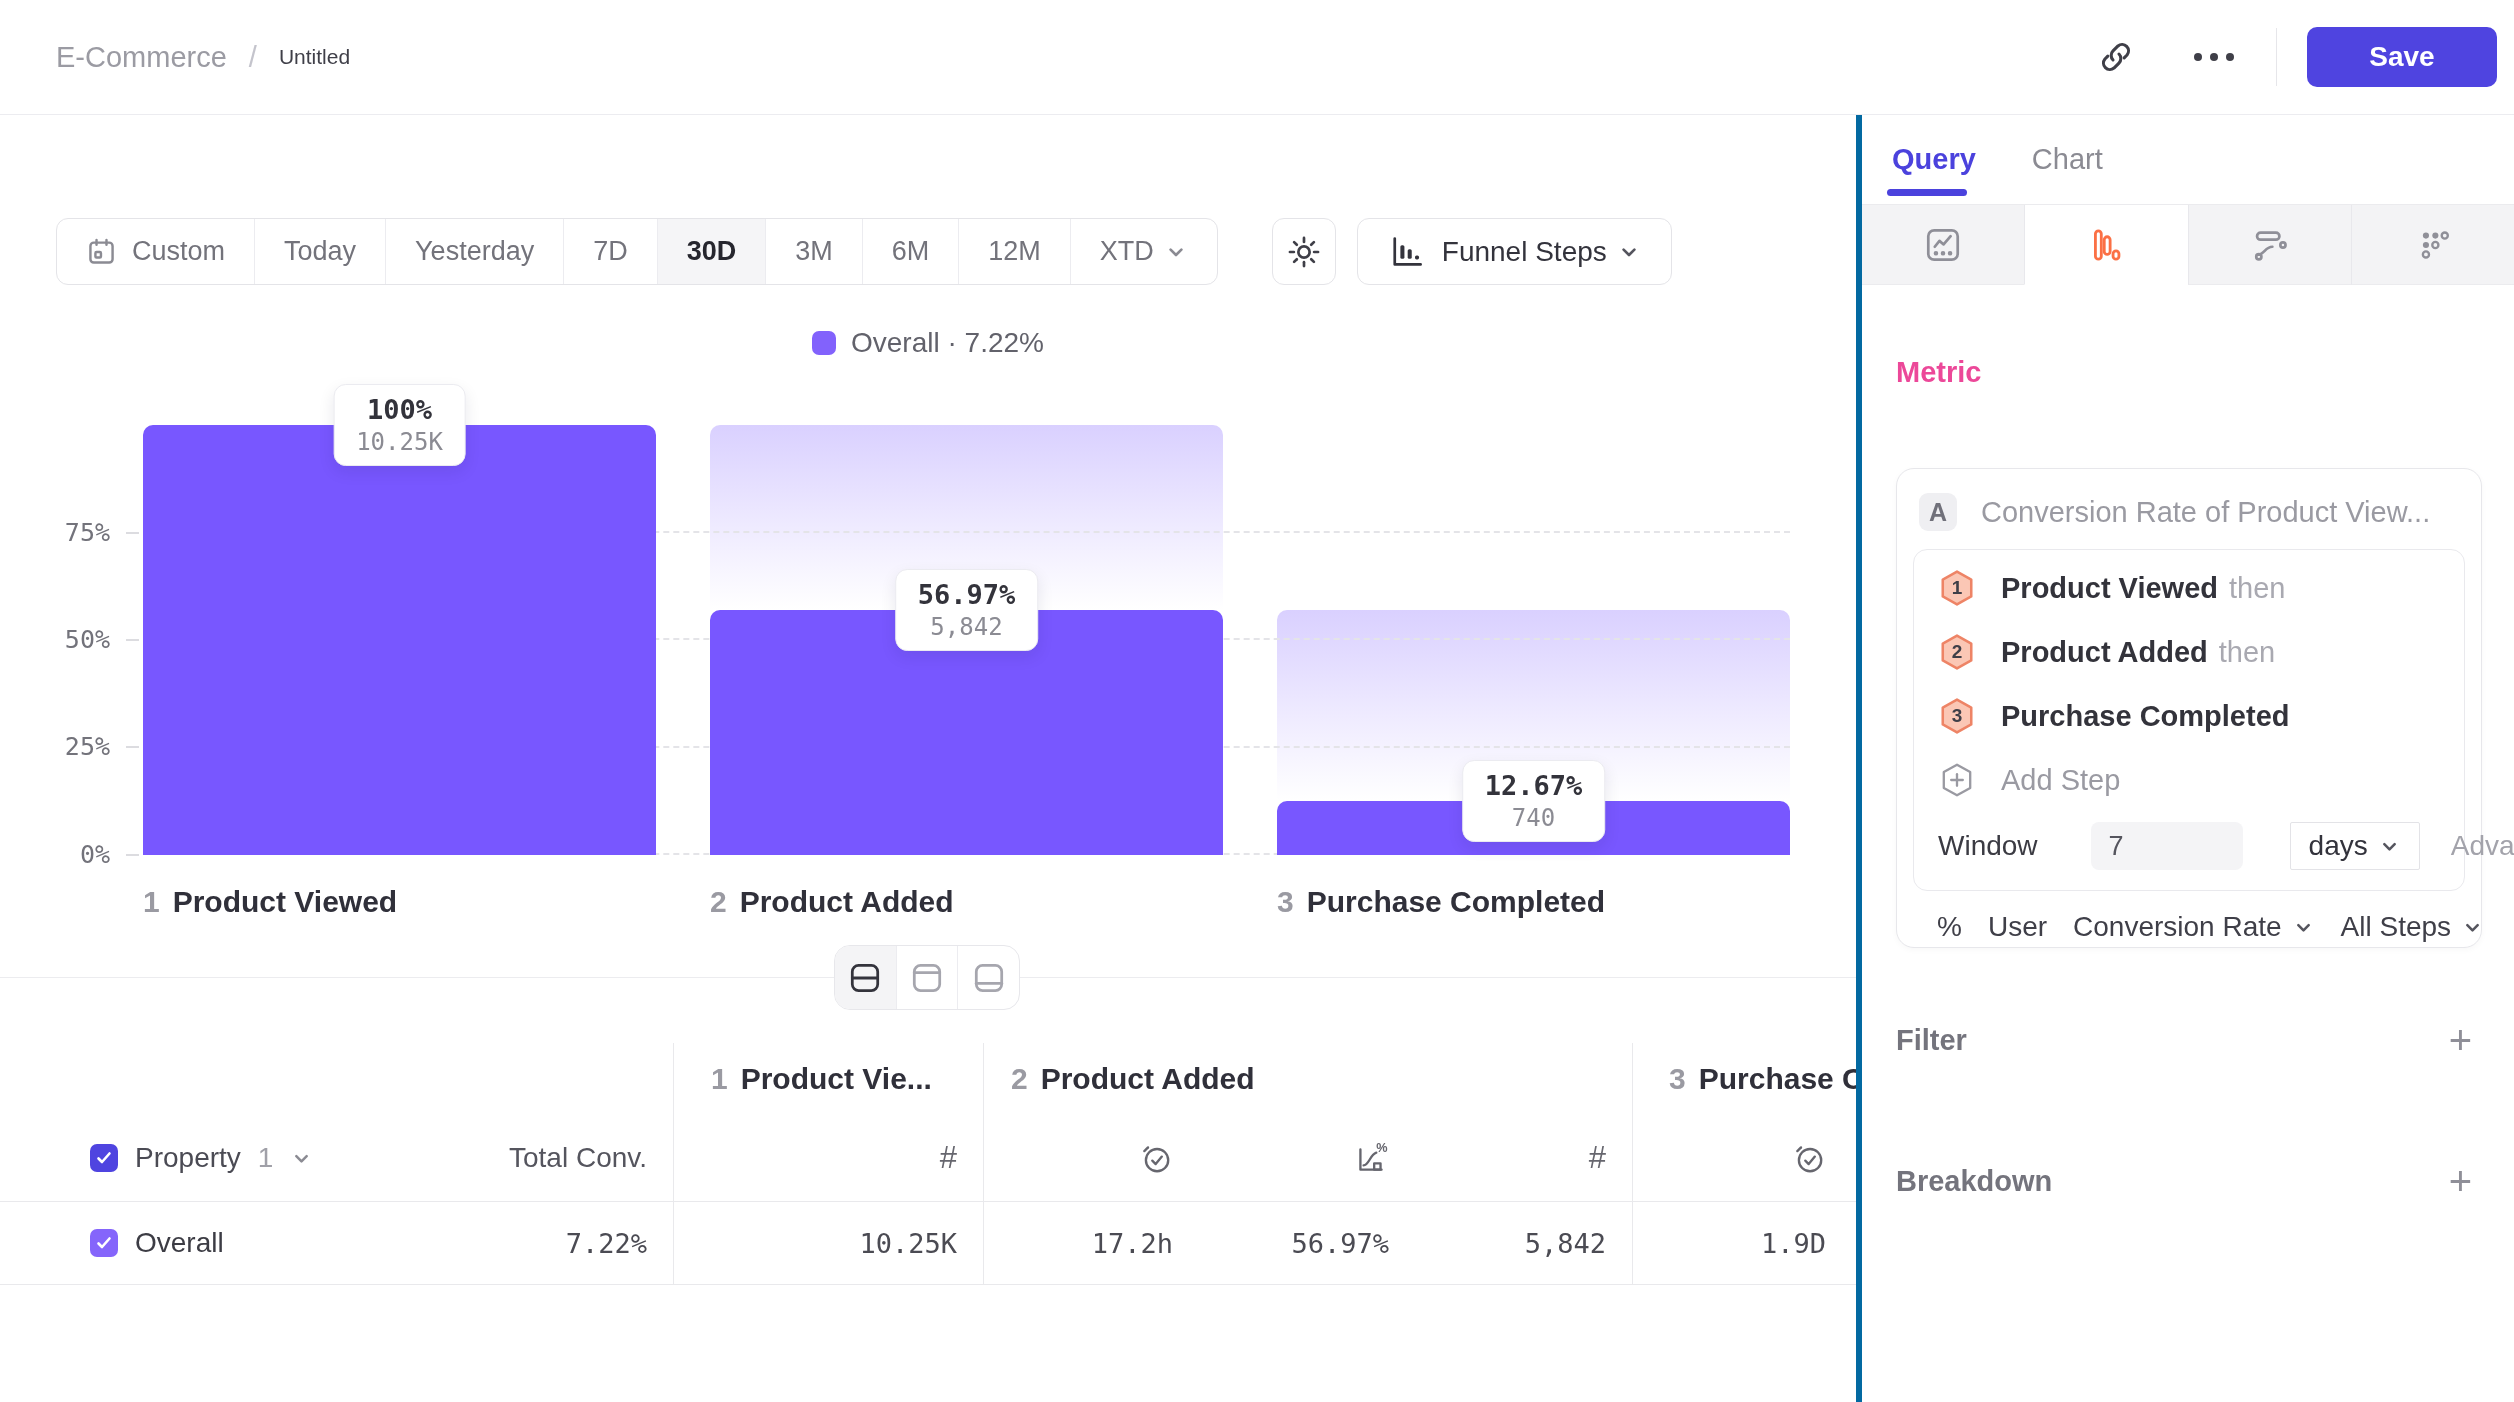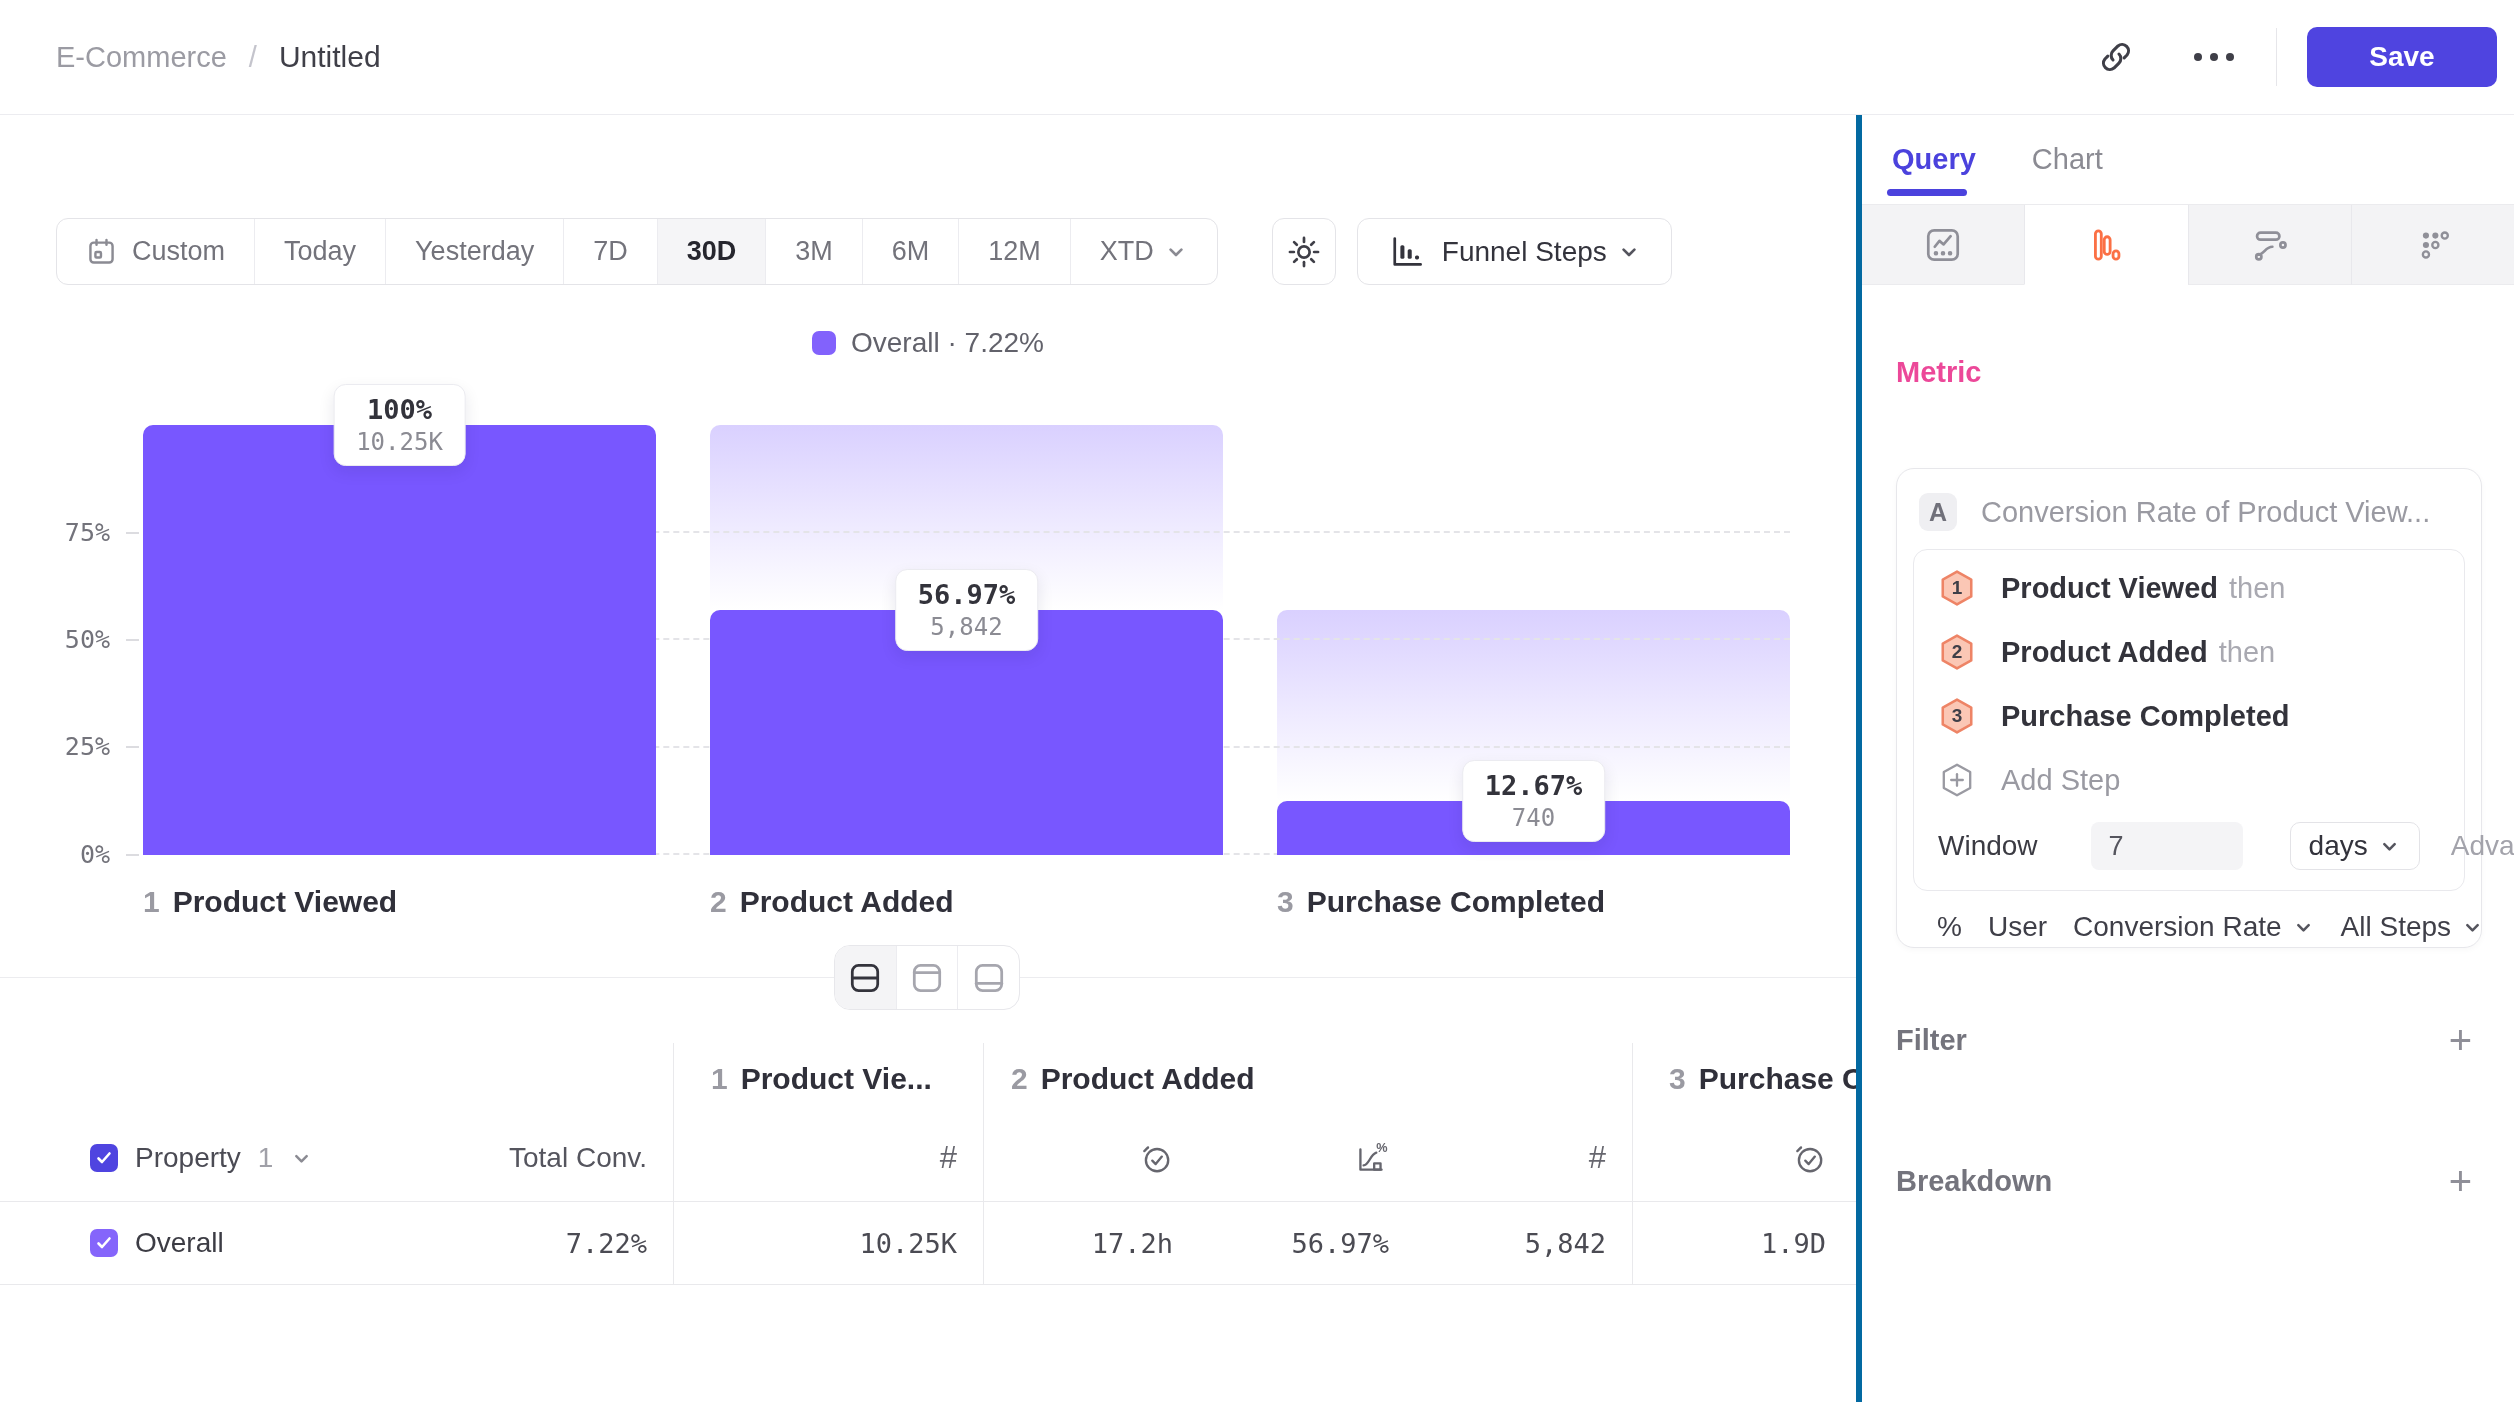--- a/index.html
+++ b/index.html
@@ -11,21 +11,21 @@
   .mono { font-family:"DejaVu Sans Mono", monospace; }
 
   
   .top {
     position:absolute; top:0; left:0; right:0; height:115px;
     border-bottom:1px solid #ececf0; display:flex; align-items:center;
     padding:0 17px 0 56px; background:#fff; z-index:10;
   }
   .crumb-project { font-size:29px; color:#9b9ba3; }
   .crumb-sep { font-size:29px; color:#c4c4cc; margin:0 22px; }
-  .crumb-title { font-size:30px; color:#3f3f48; font-weight:500;text-align:center; }
+  .crumb-title { font-size:21px; color:#3f3f48; font-weight:500;text-align:center; }
   .top-right { margin-left:auto; display:flex; align-items:center; }
   .icon-btn { width:56px; height:56px; display:flex; align-items:center; justify-content:center; color:#3f3f48; border-radius:10px; cursor:pointer; }
   .dots { display:flex; gap:8px; }
   .dots span { width:8px; height:8px; border-radius:50%; background:#3f3f48; }
   .top-divider { width:1px; height:58px; background:#e6e6ea; margin:0 30px 0 34px; }
   .save-btn {
     width:190px; height:60px; background:#4f44e0; color:#fff; font-size:28px; font-weight:600;
     border:none; border-radius:10px; display:flex; align-items:center; justify-content:center; cursor:pointer;
   }
 
@@ -135,21 +135,21 @@
   .inner { margin:8px 16px 0 16px; border:1px solid #e9e9ed; border-radius:14px; }
   .step-row { display:flex; align-items:center; height:64px; padding:0 24px; cursor:pointer; }
   .step-row:first-child { margin-top:6px; }
   .hexwrap { width:38px; display:flex; justify-content:center; flex:0 0 auto; }
   .step-label { margin-left:25px; font-size:29px; font-weight:600; color:#33333b; white-space:nowrap; }
   .step-suffix { margin-left:11px; font-size:29px; color:#a9a9b1; }
   .addstep-label { margin-left:25px; font-size:29px; color:#9a9aa2; }
   .win-row { display:flex; align-items:center; height:78px; padding:0 24px 10px 24px;gap:31px; }
   .win-label { font-size:28px; color:#3b3b43; }
   .win-input { margin-left:22px; width:152px; height:48px; background:#f4f4f6; border:none; border-radius:8px; font-size:27px; color:#55555e; padding-left:18px; font-family:"Liberation Sans",sans-serif; }
-  .days-btn { margin-left:16px; height:48px; border:1px solid #e3e3e7; border-radius:10px; background:#fff; display:flex; align-items:center; padding:0 18px; font-size:28px; font-weight:500; color:#33333c; cursor:pointer; }
+  .days-btn { margin-left:16px; height:48px; border:1px solid #e3e3e7; border-radius:2px; background:#fff; display:flex; align-items:center; padding:0 18px; font-size:28px; font-weight:500; color:#33333c; cursor:pointer; }
   .adv { margin-left:auto; display:flex; align-items:center; font-size:28px; color:#a3a3ab; cursor:pointer; }
   .mfooter { display:flex; align-items:center; height:66px; padding:6px 24px 0 40px; gap:26px; font-size:28px; font-weight:500; color:#3f3f48; }
   .mf-item { display:flex; align-items:center; cursor:pointer; white-space:nowrap; }
   .mf-item .chev { color:#55555e; }
   .sec { position:absolute; left:34px; right:42px; display:flex; align-items:center; justify-content:space-between; }
   .sec-label { font-size:29px; font-weight:700; color:#74747d; }
   .plus { font-size:40px; font-weight:300; color:#8f8f98; line-height:1; cursor:pointer; }
   .sec.filter { top:905px; } .sec.breakdown { top:1046px; }
 
   svg { display:block; }

